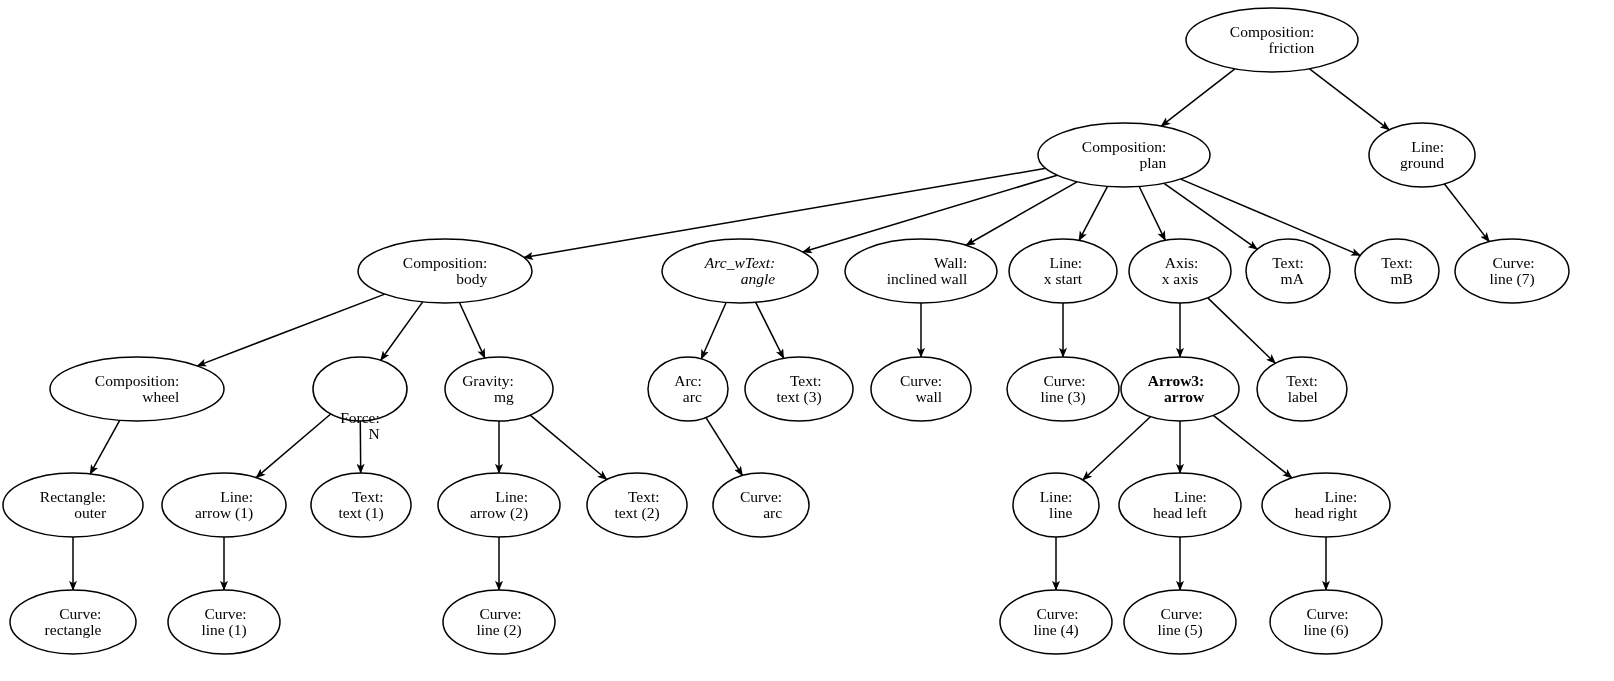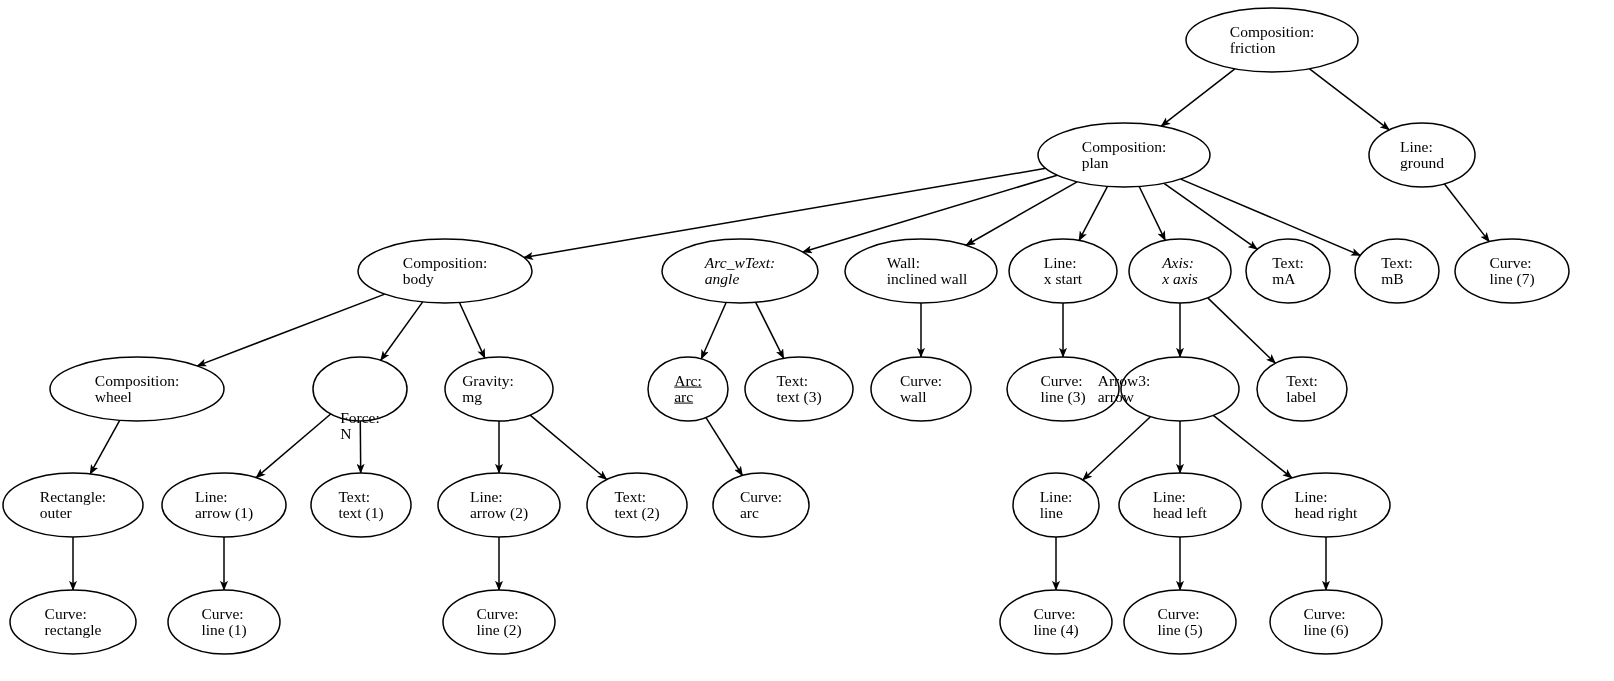--- a/index.html
+++ b/index.html
@@ -19,21 +19,21 @@
   }
   #graph-svg {
     position: absolute;
     left: 0;
     top: 0;
     width: 1614px;
     height: 681px;
   }
   .node-label {
     position: absolute;
-    text-align: left;
+    text-align: right;
     line-height: 1.06;
     font-size: 15.5px;
     color: #000000;
     pointer-events: none;
     white-space: nowrap;
     transform: translate(-50%, -50%);
   }
   .node-label .l1 { display: block; }
   .node-label .l2 { display: block; }
 </style>
@@ -143,21 +143,21 @@
         <span class="l2">angle</span>
       </div>
       <div class="node-label" style="left: 921px; top: 271px; margin-left: 6px;">
         <span class="l1">Wall:</span>
         <span class="l2">inclined wall</span>
       </div>
       <div class="node-label" style="left: 1063px; top: 271px;">
         <span class="l1">Line:</span>
         <span class="l2">x start</span>
       </div>
-      <div class="node-label" style="left: 1180px; top: 271px; font-style: italic;">
+      <div class="node-label" style="left: 1180px; top: 271px;">
         <span class="l1">Axis:</span>
         <span class="l2">x axis</span>
       </div>
       <div class="node-label" style="left: 1288px; top: 271px;">
         <span class="l1">Text:</span>
         <span class="l2">mA</span>
       </div>
       <div class="node-label" style="left: 1397px; top: 271px;">
         <span class="l1">Text:</span>
         <span class="l2">mB</span>
@@ -171,37 +171,37 @@
         <span class="l2">wheel</span>
       </div>
       <div class="node-label" style="left: 360px; top: 389px; margin-top: 37px;">
         <span class="l1">Force:</span>
         <span class="l2">N</span>
       </div>
       <div class="node-label" style="left: 488px; top: 389px;">
         <span class="l1">Gravity:</span>
         <span class="l2">mg</span>
       </div>
-      <div class="node-label" style="left: 688px; top: 389px; text-decoration: underline;">
+      <div class="node-label" style="left: 688px; top: 389px;">
         <span class="l1">Arc:</span>
         <span class="l2">arc</span>
       </div>
       <div class="node-label" style="left: 799px; top: 389px;">
         <span class="l1">Text:</span>
         <span class="l2">text (3)</span>
       </div>
       <div class="node-label" style="left: 921px; top: 389px;">
         <span class="l1">Curve:</span>
         <span class="l2">wall</span>
       </div>
       <div class="node-label" style="left: 1063px; top: 389px;">
         <span class="l1">Curve:</span>
         <span class="l2">line (3)</span>
       </div>
-      <div class="node-label" style="left: 1124px; top: 389px;">
+      <div class="node-label" style="left: 1176px; top: 389px; font-weight: bold;">
         <span class="l1">Arrow3:</span>
         <span class="l2">arrow</span>
       </div>
       <div class="node-label" style="left: 1302px; top: 389px;">
         <span class="l1">Text:</span>
         <span class="l2">label</span>
       </div>
       <div class="node-label" style="left: 73px; top: 505px;">
         <span class="l1">Rectangle:</span>
         <span class="l2">outer</span>

